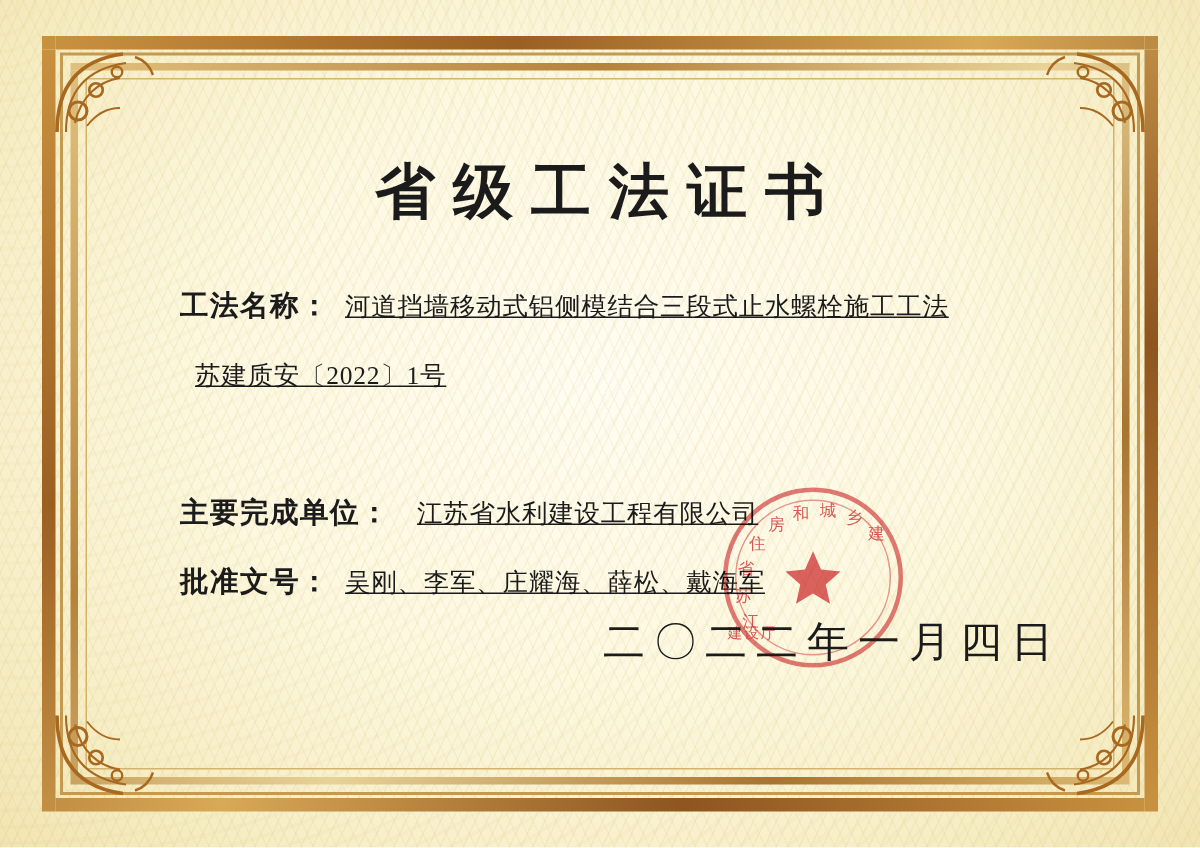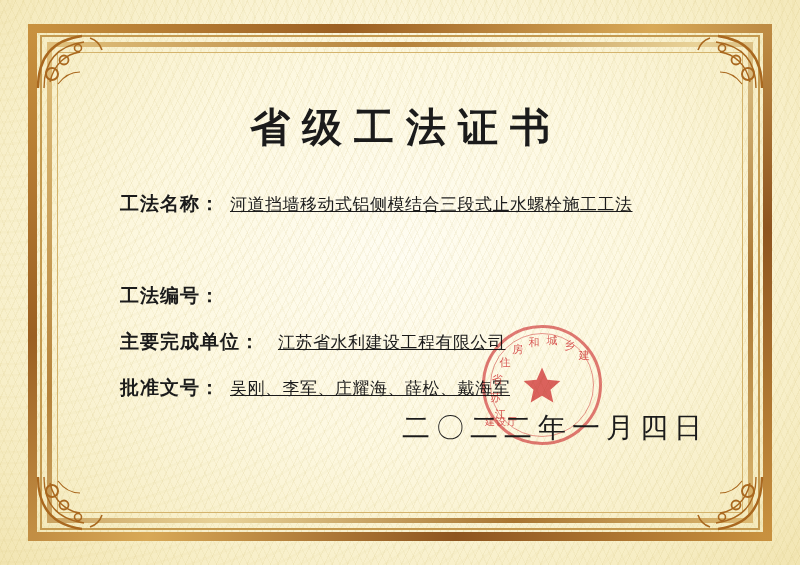--- a/index.html
+++ b/index.html
@@ -249,24 +249,24 @@
     <div class="cert-title">省级工法证书</div>
 
     <div class="fields">
 
       <div class="field-row">
         <span class="field-label">工法名称：</span>
         <span class="field-value">河道挡墙移动式铝侧模结合三段式止水螺栓施工工法</span>
       </div>
 
       <div class="field-row">
-      </div>
-
-      <div class="field-row">
-        <span class="field-label">工法编号：</span>
+        <span class="field-value">苏建质安〔2022〕1号</span>
+      </div>
+
+      <div class="field-row">
       </div>
 
       <div class="field-row">
         <span class="field-label">主要完成单位：</span>
         <span class="field-value indent-more">江苏省水利建设工程有限公司</span>
       </div>
 
       <div class="field-row">
         <span class="field-label">批准文号：</span>
         <span class="field-value">吴刚、李军、庄耀海、薛松、戴海军</span>

